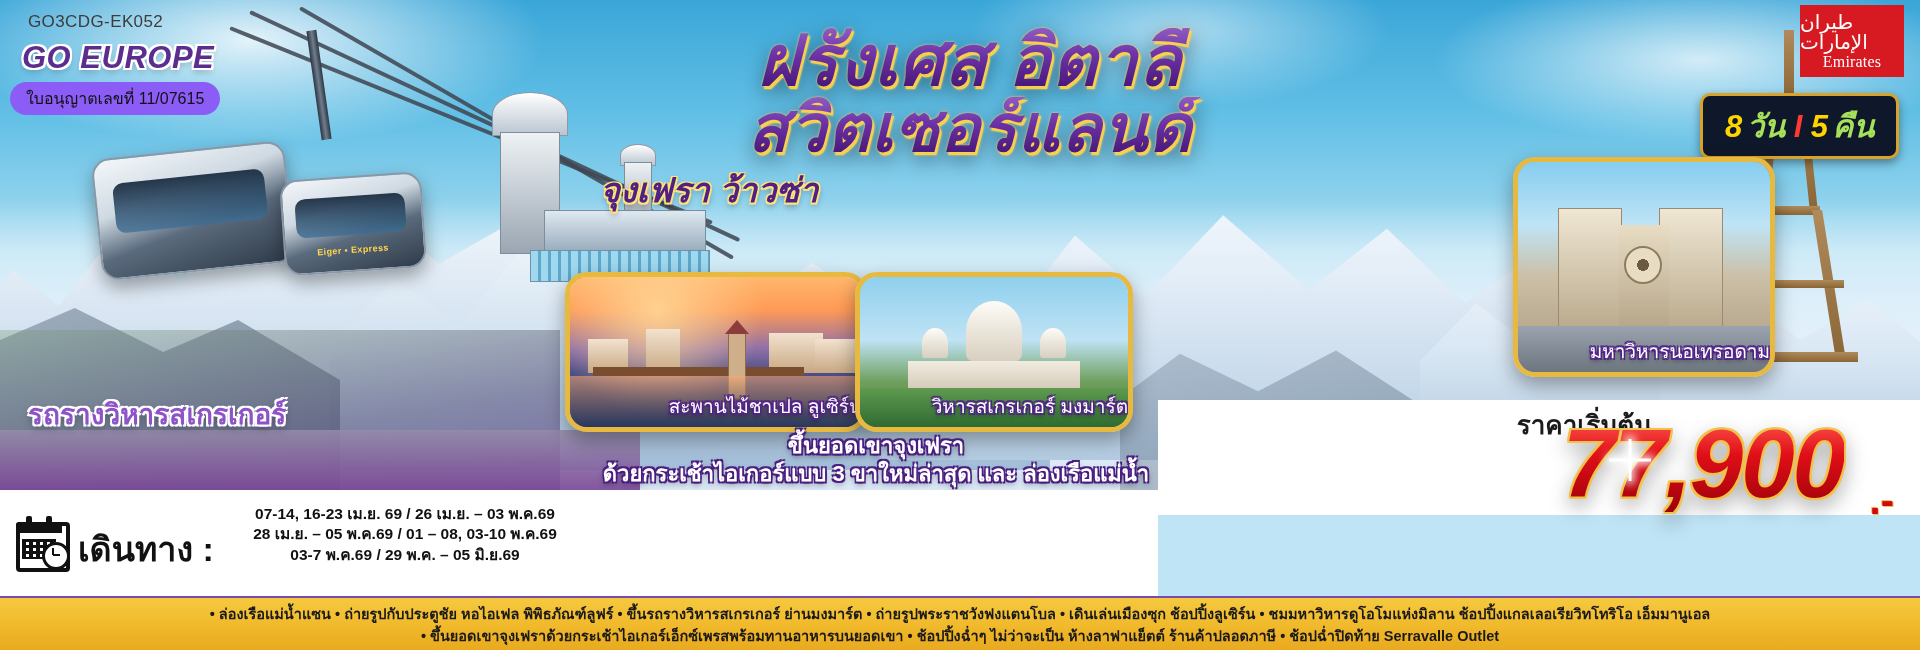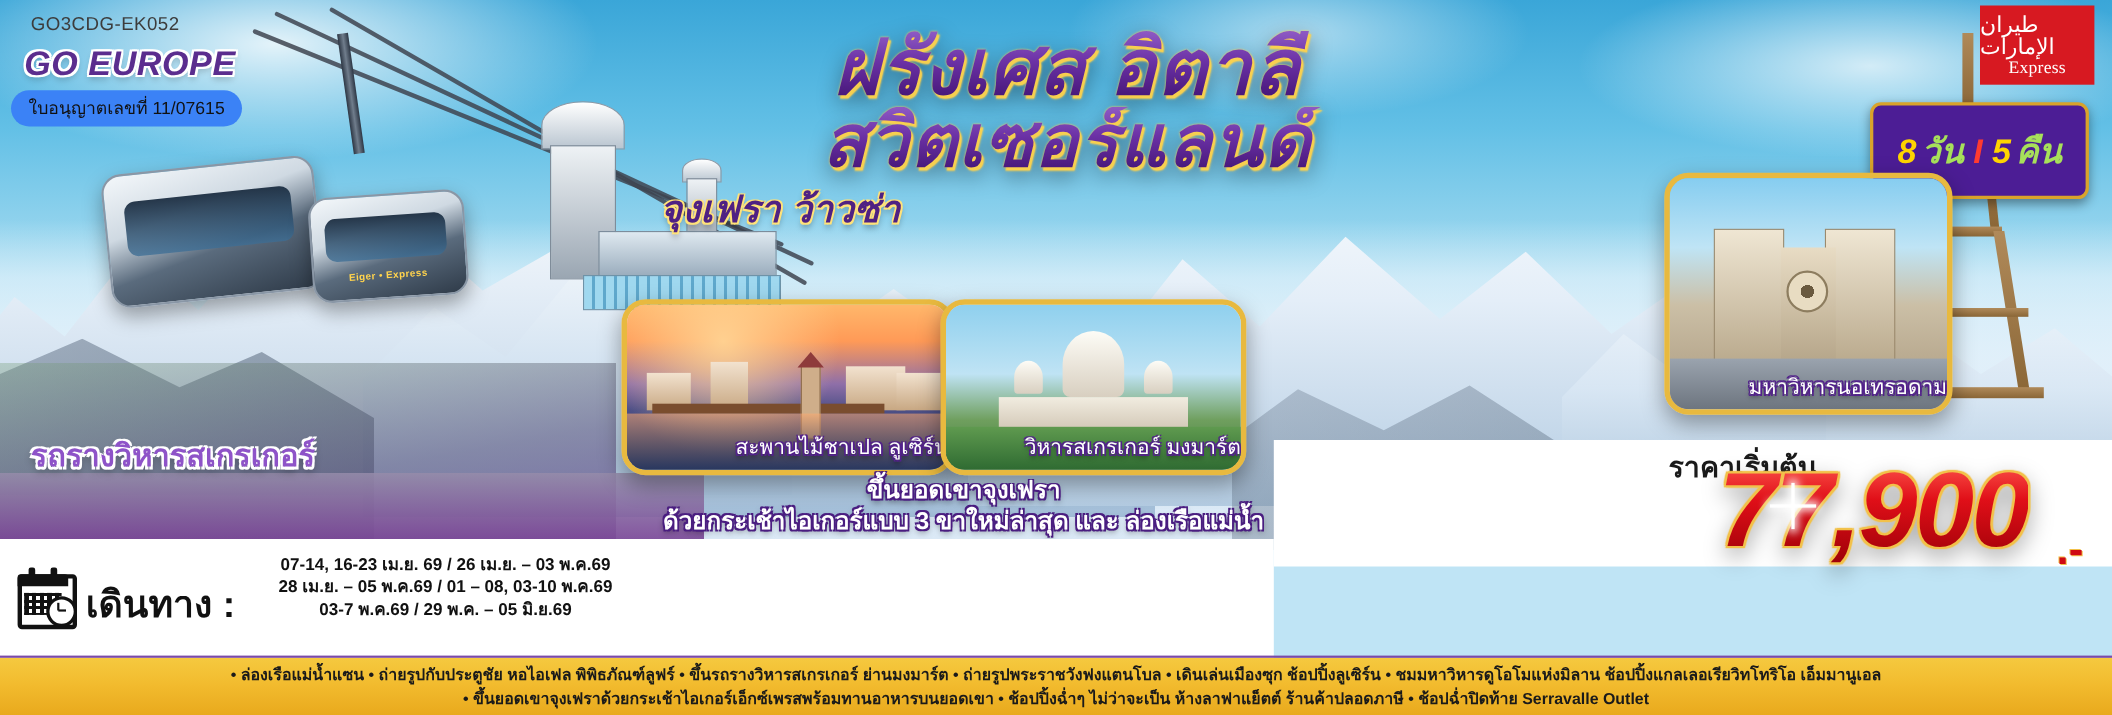--- a/index.html
+++ b/index.html
@@ -88,21 +88,21 @@
   }
   .goeurope{
     position:absolute;left:22px;top:40px;font-size:31px;font-weight:bold;font-style:italic;
     color:#5b2d8e;letter-spacing:.5px;
     text-shadow:
       -2px -2px 0 #fff, 2px -2px 0 #fff, -2px 2px 0 #fff, 2px 2px 0 #fff,
       0 -2px 0 #fff, 0 2px 0 #fff, -2px 0 0 #fff, 2px 0 0 #fff,
       0 4px 6px rgba(0,0,0,.25);
   }
   .license{
-    position:absolute;left:10px;top:82px;background:#3b82f6;border-radius:20px;
+    position:absolute;left:10px;top:82px;background:#8b5cf6;border-radius:20px;
     padding:4px 16px;font-size:16px;color:#111;
   }
 
   
   .title-wrap{position:absolute;left:600px;top:28px;width:740px;text-align:center;}
   .t-line{
     font-family:"Liberation Sans","DejaVu Sans",sans-serif;
     font-weight:bold;font-style:italic;line-height:.96;
     color:#5f2a93;
     background:linear-gradient(180deg,#8e5ac4 0%,#6b31a5 42%,#3f1270 100%);
@@ -115,22 +115,22 @@
   .t-sub{
     margin-top:2px;font-size:34px;font-weight:bold;font-style:italic;
     color:#4f2183;
     text-shadow:-1.5px -1.5px 0 #ffe27a,1.5px -1.5px 0 #ffe27a,-1.5px 1.5px 0 #ffe27a,1.5px 1.5px 0 #ffe27a,0 4px 6px rgba(0,0,0,.35);
     text-align:left;padding-right:118px;
   }
 
   
   .duration{
     position:absolute;left:1700px;top:93px;
-    background:#4c1d95;border:3px solid #d9a32b;border-radius:10px;
-    padding:16px 22px;white-space:nowrap;
+    background:#0f172a;border:3px solid #d9a32b;border-radius:10px;
+    padding:5px 22px;white-space:nowrap;
     box-shadow:0 4px 10px rgba(0,0,0,.4);
   }
   .duration span{font-size:31px;font-weight:bold;font-style:italic;}
   .d-num{color:#ffd400;}
   .d-unit{color:#a7e05a;}
   .d-sep{color:#ff3b30;padding:0 4px;}
 
   
   .emirates{
     position:absolute;left:1800px;top:5px;width:104px;height:72px;background:#d71921;
@@ -321,21 +321,21 @@
   <div class="duration">
     <span class="d-num">8</span>
     <span class="d-unit">วัน</span>
     <span class="d-sep">I</span>
     <span class="d-num">5</span>
     <span class="d-unit">คืน</span>
   </div>
 
   <div class="emirates">
     <div class="mark">طيران الإمارات</div>
-    <div class="word">Express</div>
+    <div class="word">Emirates</div>
   </div>
 
   <div class="tram-cap">รถรางวิหารสเกรเกอร์</div>
 
   <div class="card card-lucerne">
     <div class="photo ph-lucerne">
       <div class="bldg" style="left:6%;width:40px;height:34px;"></div>
       <div class="bldg" style="left:26%;width:34px;height:44px;"></div>
       <div class="bldg" style="left:68%;width:54px;height:40px;"></div>
       <div class="bldg" style="left:84%;width:40px;height:34px;"></div>

